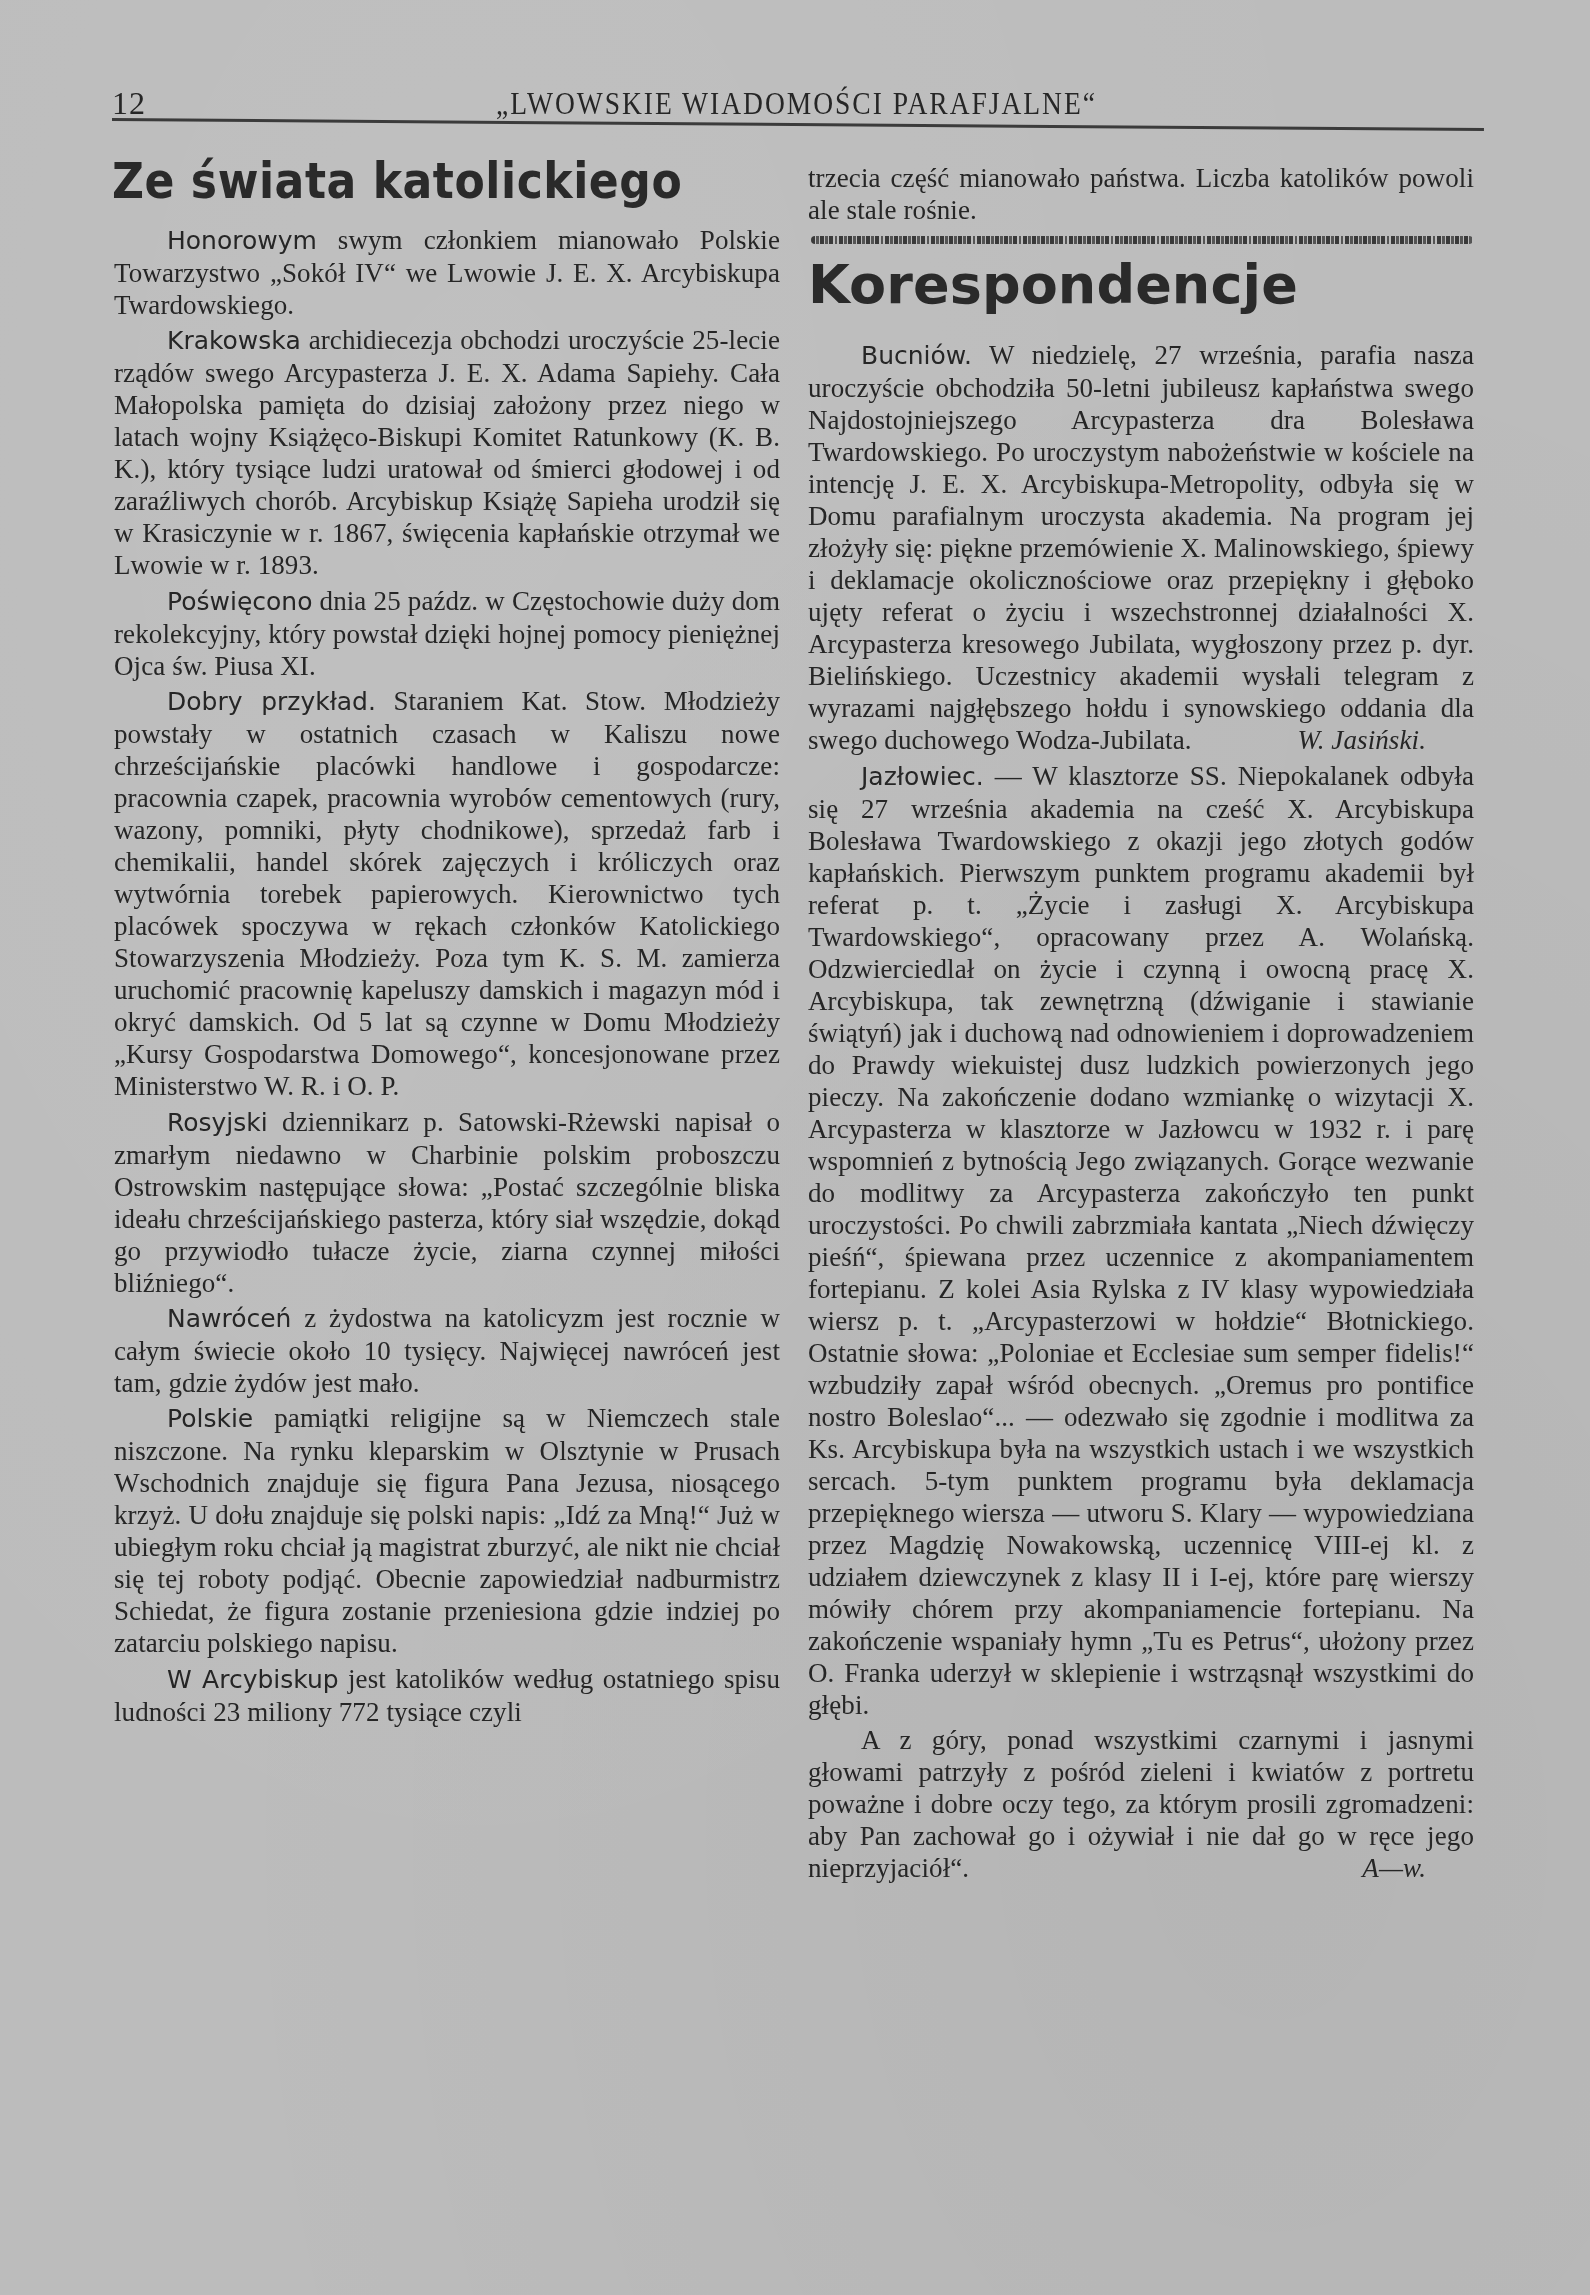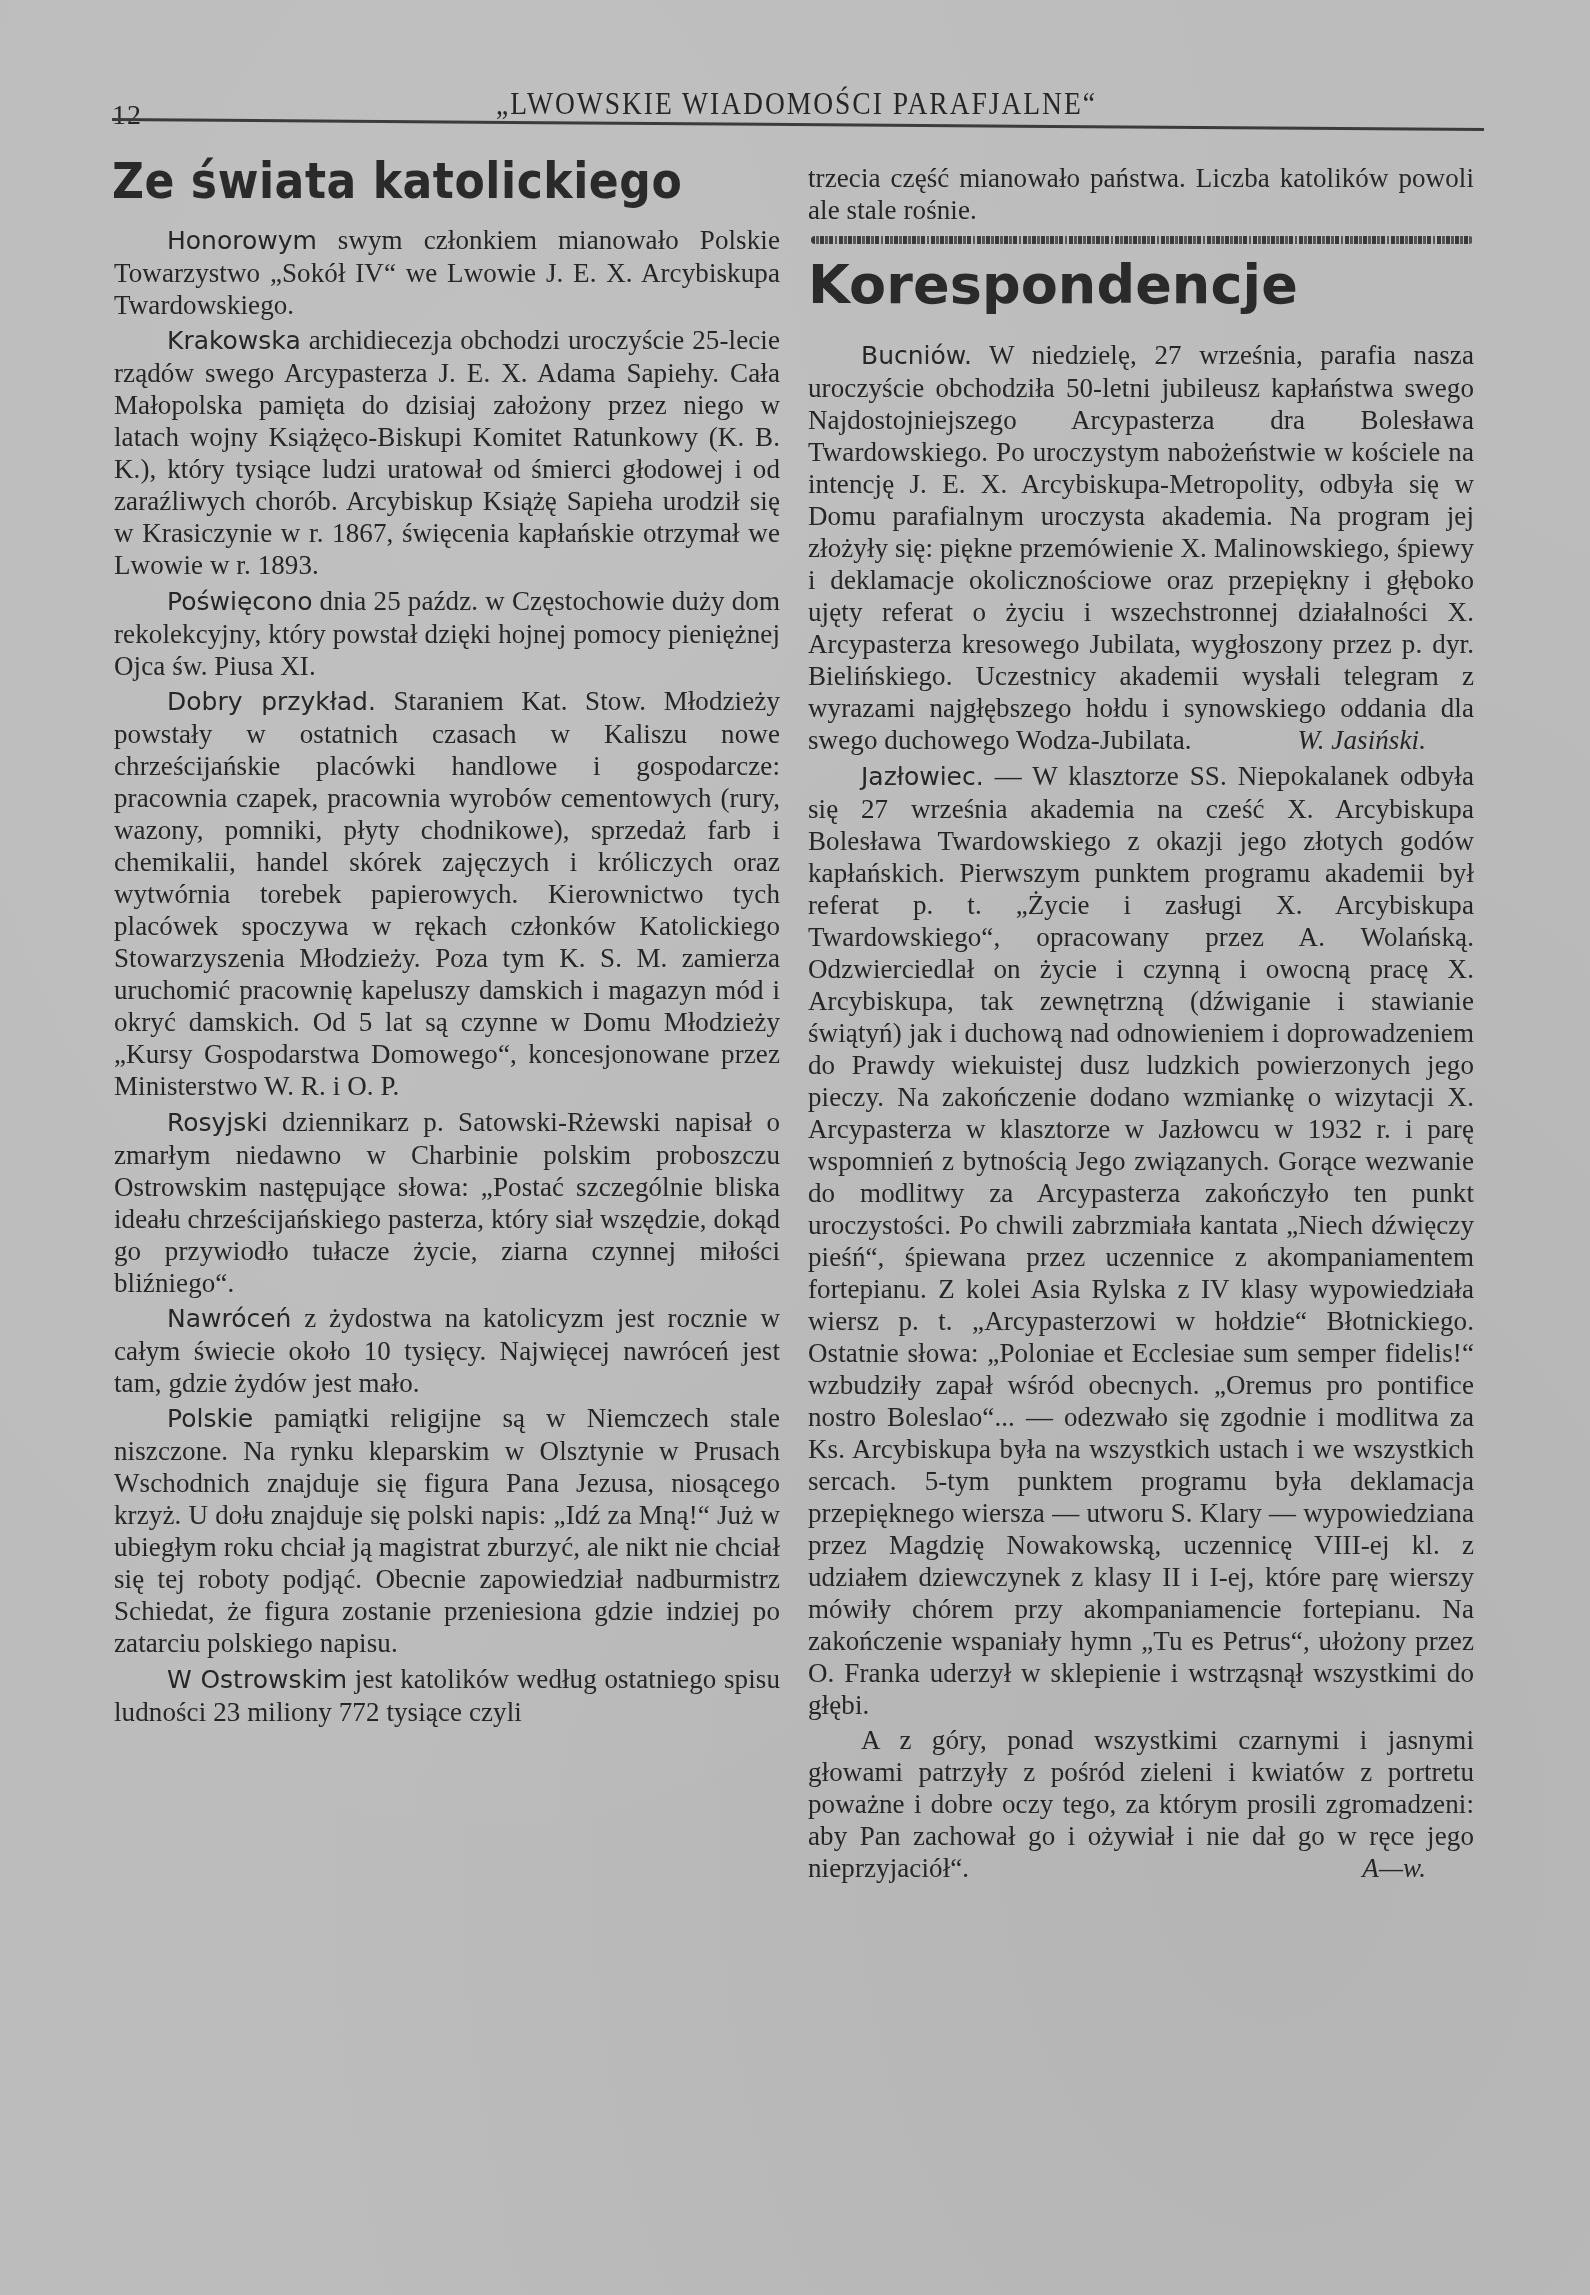--- a/index.html
+++ b/index.html
@@ -28,22 +28,22 @@
   .header {
     position: absolute;
     left: 112px;
     top: 80px;
     width: 1377px;
     height: 52px;
   }
   .page-number {
     position: absolute;
     left: 0;
-    top: 12px;
-    font-size: 28px;
+    top: 0;
+    font-size: 32px;
     line-height: 46px;
     letter-spacing: 1.1px;
   }
   .running-title {
     position: absolute;
     left: 384px;
     top: 0;
     font-size: 32px;
     line-height: 46px;
     letter-spacing: 2.3px;
@@ -136,21 +136,21 @@
   <div class="section-title-1">Ze świata katolickiego</div>
 
   <div class="col col-left">
     <p><span class="lead">Honorowym</span><span> swym członkiem mianowało Polskie Towarzystwo „Sokół IV“ we Lwowie J. E. X. Arcybiskupa Twardowskiego.</span></p>
     <p><span class="lead">Krakowska</span><span> archidiecezja obchodzi uroczyście 25-lecie rządów swego Arcypasterza J. E. X. Adama Sapiehy. Cała Małopolska pamięta do dzisiaj założony przez niego w latach wojny Książęco-Biskupi Komitet Ratunkowy (K. B. K.), który tysiące ludzi uratował od śmierci głodowej i od zaraźliwych chorób. Arcybiskup Książę Sapieha urodził się w Krasiczynie w r. 1867, święcenia kapłańskie otrzymał we Lwowie w r. 1893.</span></p>
     <p><span class="lead">Poświęcono</span><span> dnia 25 paźdz. w Częstochowie duży dom rekolekcyjny, który powstał dzięki hojnej pomocy pieniężnej Ojca św. Piusa XI.</span></p>
     <p><span class="lead">Dobry przykład.</span><span> Staraniem Kat. Stow. Młodzieży powstały w ostatnich czasach w Kaliszu nowe chrześcijańskie placówki handlowe i gospodarcze: pracownia czapek, pracownia wyrobów cementowych (rury, wazony, pomniki, płyty chodnikowe), sprzedaż farb i chemikalii, handel skórek zajęczych i króliczych oraz wytwórnia torebek papierowych. Kierownictwo tych placówek spoczywa w rękach członków Katolickiego Stowarzyszenia Młodzieży. Poza tym K. S. M. zamierza uruchomić pracownię kapeluszy damskich i magazyn mód i okryć damskich. Od 5 lat są czynne w Domu Młodzieży „Kursy Gospodarstwa Domowego“, koncesjonowane przez Ministerstwo W. R. i O. P.</span></p>
     <p><span class="lead">Rosyjski</span><span> dziennikarz p. Satowski-Rżewski napisał o zmarłym niedawno w Charbinie polskim proboszczu Ostrowskim następujące słowa: „Postać szczególnie bliska ideału chrześcijańskiego pasterza, który siał wszędzie, dokąd go przywiodło tułacze życie, ziarna czynnej miłości bliźniego“.</span></p>
     <p><span class="lead">Nawróceń</span><span> z żydostwa na katolicyzm jest rocznie w całym świecie około 10 tysięcy. Najwięcej nawróceń jest tam, gdzie żydów jest mało.</span></p>
     <p><span class="lead">Polskie</span><span> pamiątki religijne są w Niemczech stale niszczone. Na rynku kleparskim w Olsztynie w Prusach Wschodnich znajduje się figura Pana Jezusa, niosącego krzyż. U dołu znajduje się polski napis: „Idź za Mną!“ Już w ubiegłym roku chciał ją magistrat zburzyć, ale nikt nie chciał się tej roboty podjąć. Obecnie zapowiedział nadburmistrz Schiedat, że figura zostanie przeniesiona gdzie indziej po zatarciu polskiego napisu.</span></p>
-    <p><span class="lead">W Ostrowskim</span><span> jest katolików według ostatniego spisu ludności 23 miliony 772 tysiące czyli</span></p>
+    <p><span class="lead">W Arcybiskup</span><span> jest katolików według ostatniego spisu ludności 23 miliony 772 tysiące czyli</span></p>
   </div>
 
   <div class="col col-right">
     <p class="cont">trzecia część mianowało państwa. Liczba katolików powoli ale stale rośnie.</p>
     <div class="ornament"></div>
     <div class="section-title-2">Korespondencje</div>
 
     <p><span class="lead">Bucniów.</span><span> W niedzielę, 27 września, parafia nasza uroczyście obchodziła 50-letni jubileusz kapłaństwa swego Najdostojniejszego Arcypasterza dra Bolesława Twardowskiego. Po uroczystym nabożeństwie w kościele na intencję J. E. X. Arcybiskupa-Metropolity, odbyła się w Domu parafialnym uroczysta akademia. Na program jej złożyły się: piękne przemówienie X. Malinowskiego, śpiewy i deklamacje okolicznościowe oraz przepiękny i głęboko ujęty referat o życiu i wszechstronnej działalności X. Arcypasterza kresowego Jubilata, wygłoszony przez p. dyr. Bielińskiego. Uczestnicy akademii wysłali telegram z wyrazami najgłębszego hołdu i synowskiego oddania dla swego duchowego Wodza-Jubilata.</span><span class="signature">W. Jasiński.</span></p>
     <div class="clear"></div>
     <p><span class="lead">Jazłowiec.</span><span> — W klasztorze SS. Niepokalanek odbyła się 27 września akademia na cześć X. Arcybiskupa Bolesława Twardowskiego z okazji jego złotych godów kapłańskich. Pierwszym punktem programu akademii był referat p. t. „Życie i zasługi X. Arcybiskupa Twardowskiego“, opracowany przez A. Wolańską. Odzwierciedlał on życie i czynną i owocną pracę X. Arcybiskupa, tak zewnętrzną (dźwiganie i stawianie świątyń) jak i duchową nad odnowieniem i doprowadzeniem do Prawdy wiekuistej dusz ludzkich powierzonych jego pieczy. Na zakończenie dodano wzmiankę o wizytacji X. Arcypasterza w klasztorze w Jazłowcu w 1932 r. i parę wspomnień z bytnością Jego związanych. Gorące wezwanie do modlitwy za Arcypasterza zakończyło ten punkt uroczystości. Po chwili zabrzmiała kantata „Niech dźwięczy pieśń“, śpiewana przez uczennice z akompaniamentem fortepianu. Z kolei Asia Rylska z IV klasy wypowiedziała wiersz p. t. „Arcypasterzowi w hołdzie“ Błotnickiego. Ostatnie słowa: „Poloniae et Ecclesiae sum semper fidelis!“ wzbudziły zapał wśród obecnych. „Oremus pro pontifice nostro Boleslao“... — odezwało się zgodnie i modlitwa za Ks. Arcybiskupa była na wszystkich ustach i we wszystkich sercach. 5-tym punktem programu była deklamacja przepięknego wiersza — utworu S. Klary — wypowiedziana przez Magdzię Nowakowską, uczennicę VIII-ej kl. z udziałem dziewczynek z klasy II i I-ej, które parę wierszy mówiły chórem przy akompaniamencie fortepianu. Na zakończenie wspaniały hymn „Tu es Petrus“, ułożony przez O. Franka uderzył w sklepienie i wstrząsnął wszystkimi do głębi.</span></p>

